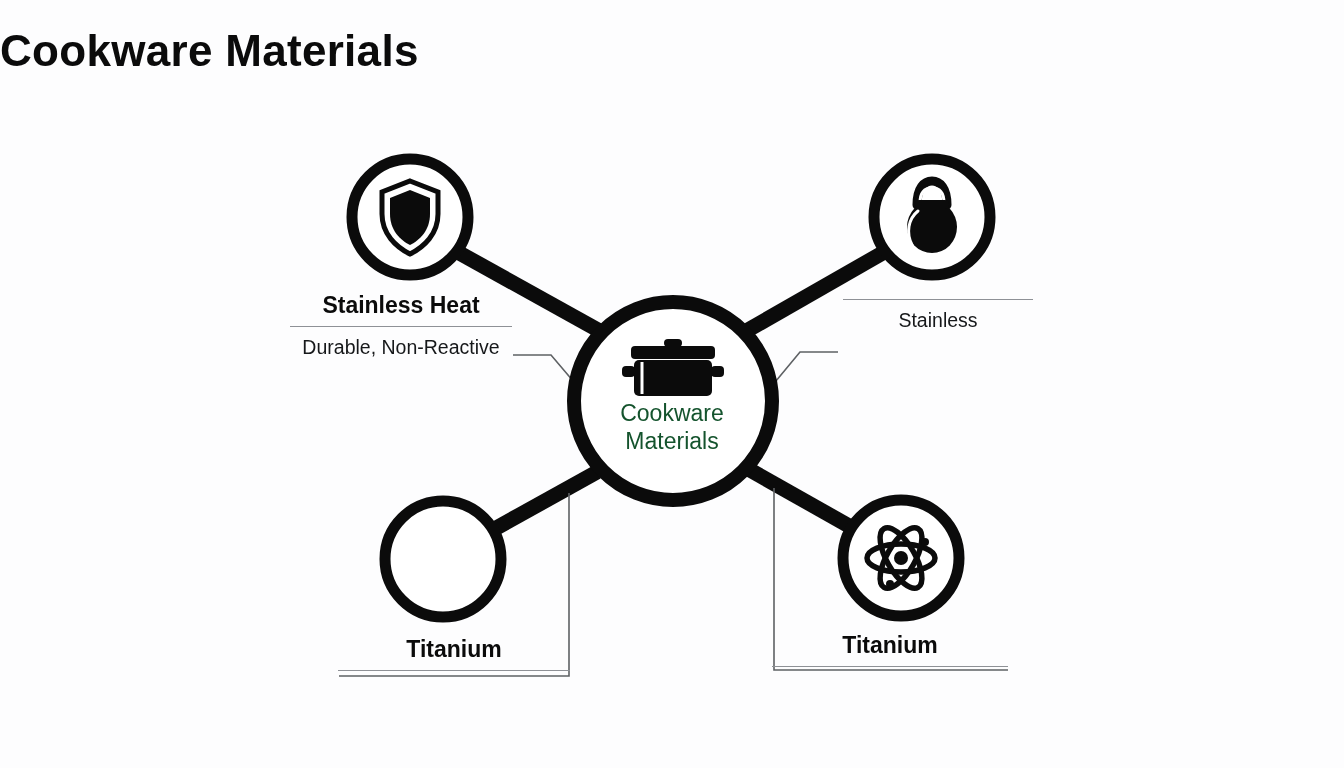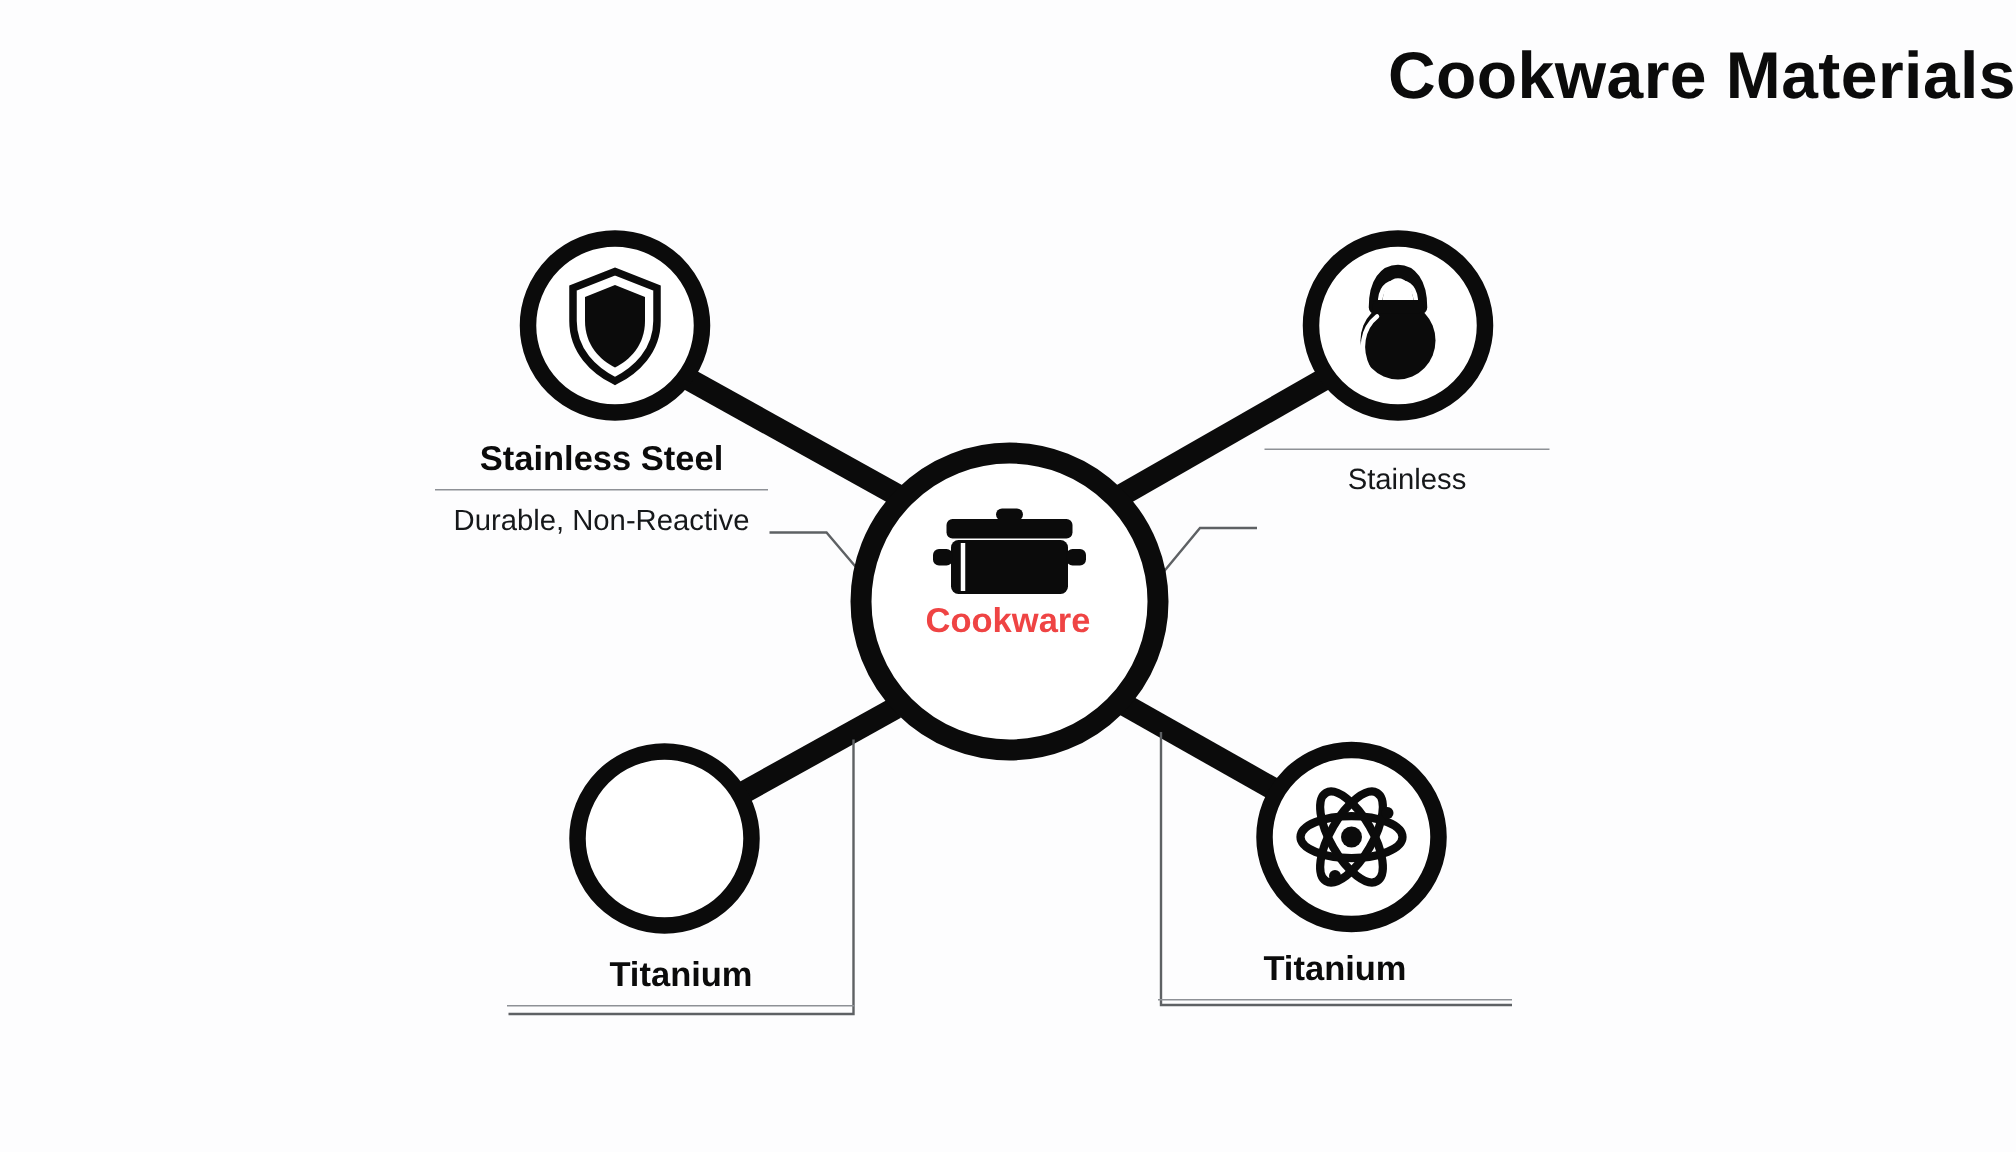--- a/index.html
+++ b/index.html
@@ -28,21 +28,21 @@
     left: 0;
     top: 0;
     width: 1344px;
     height: 768px;
   }
   .page-title {
     position: absolute;
     left: 0;
     top: 26px;
     width: 1344px;
-    text-align: right;
+    text-align: left;
     font-size: 44px;
     font-weight: bold;
     letter-spacing: 0.3px;
     color: #0b0b0b;
   }
   
   .node-label {
     position: absolute;
     text-align: center;
   }
@@ -89,23 +89,23 @@
     width: 236px;
   }
   
   .hub-text {
     position: absolute;
     left: 572px;
     top: 400px;
     width: 200px;
     text-align: center;
     font-size: 23px;
-    font-weight: bold;
+    font-weight: normal;
     line-height: 1.2;
-    color: #ef4444;
+    color: #14532d;
     pointer-events: none;
   }
 </style>
 </head>
 <body>
 
 <div id="diagram-root">
 
   <div class="page-title">Cookware Materials</div>
 
@@ -168,24 +168,25 @@
         <rect x="-39" y="-8" width="78" height="36" rx="5" fill="#0b0b0b"></rect>
         <rect x="-51" y="-2" width="13" height="11" rx="4" fill="#0b0b0b"></rect>
         <rect x="38" y="-2" width="13" height="11" rx="4" fill="#0b0b0b"></rect>
         <line x1="-31" y1="-6" x2="-31" y2="26" stroke="#ffffff" stroke-width="3"></line>
       </g>
     </g>
   </svg>
 
   <div class="hub-text">
     <div>Cookware</div>
+    <div>Materials</div>
   </div>
 
   <div class="node-label" id="label-stainless">
-    <div class="node-title">Stainless Steel</div>
+    <div class="node-title">Stainless Heat</div>
     <div class="node-rule"></div>
     <div class="node-desc">Durable, Non-Reactive</div>
   </div>
 
   <div class="node-label" id="label-cast-iron">
     <div class="node-rule"></div>
     <div class="node-desc">
       <div>Stainless</div>
     </div>
   </div>

